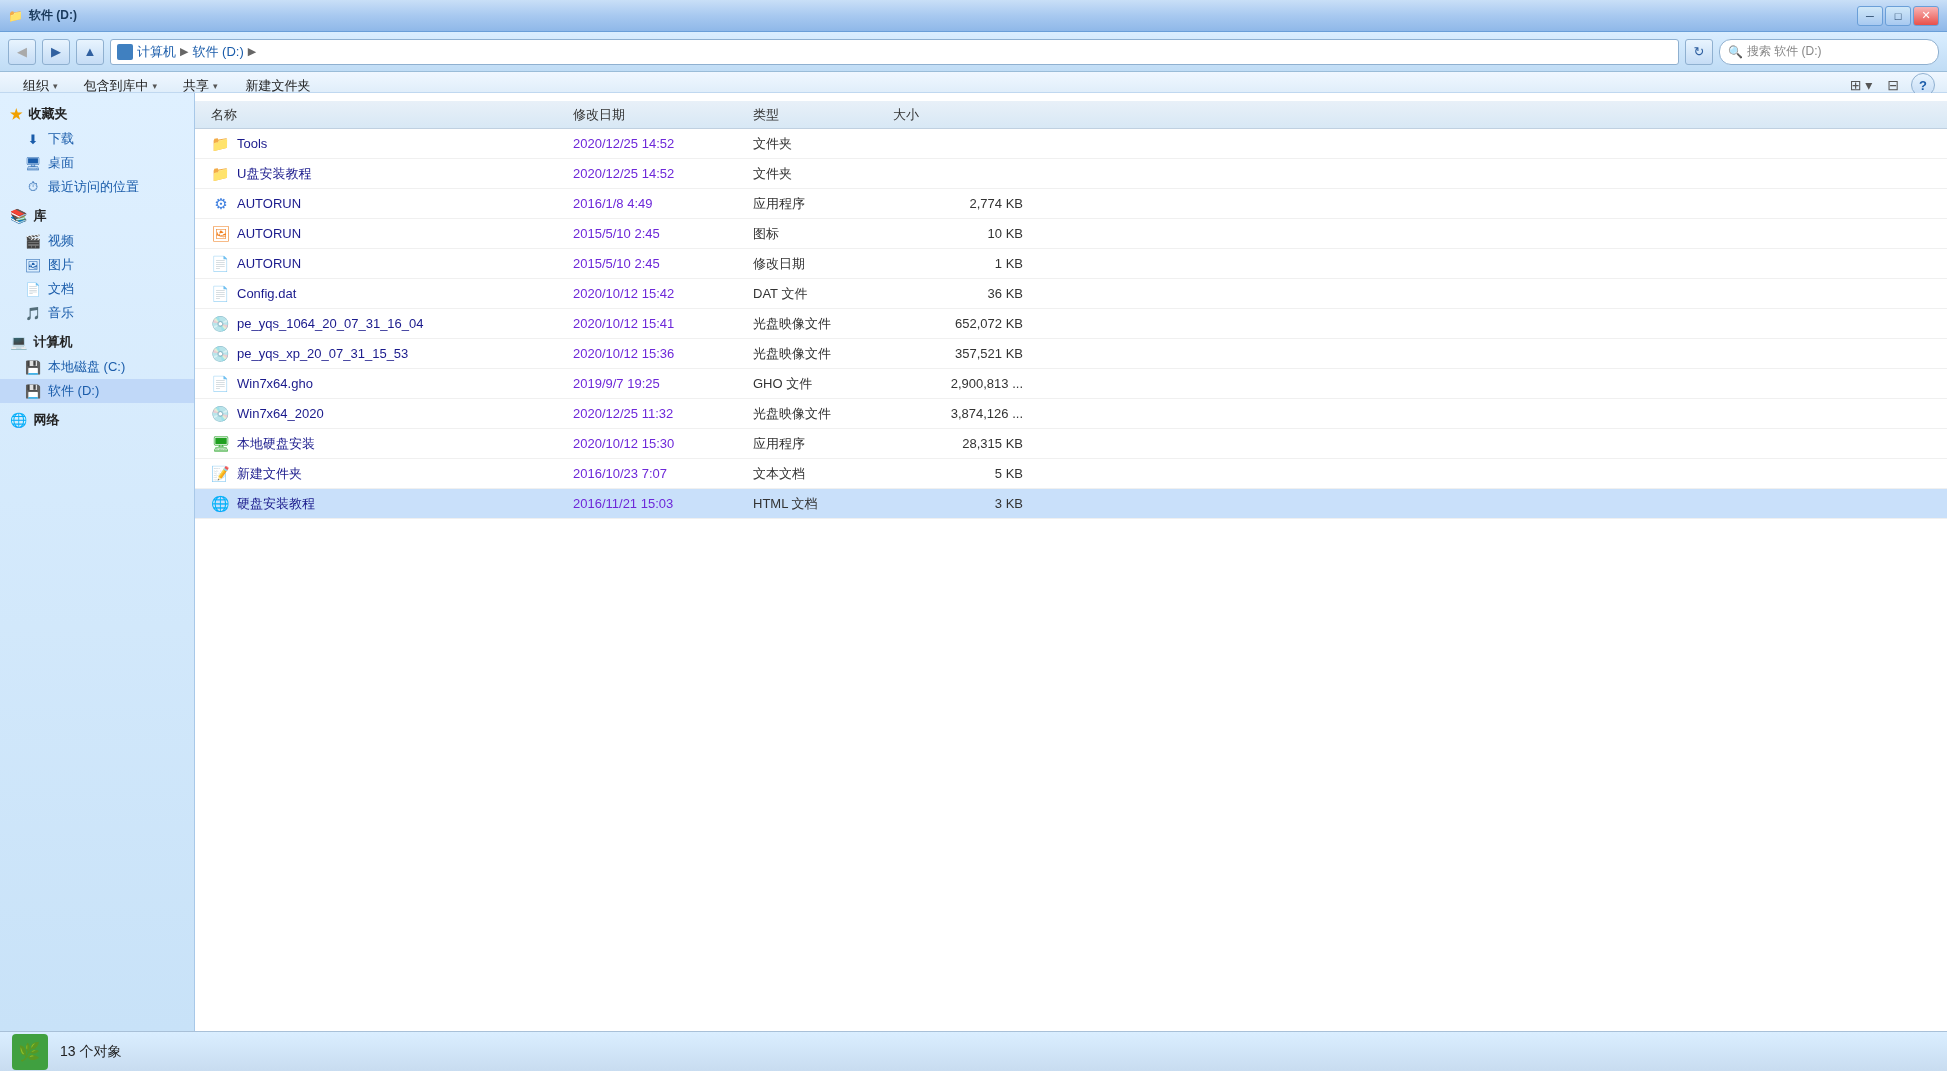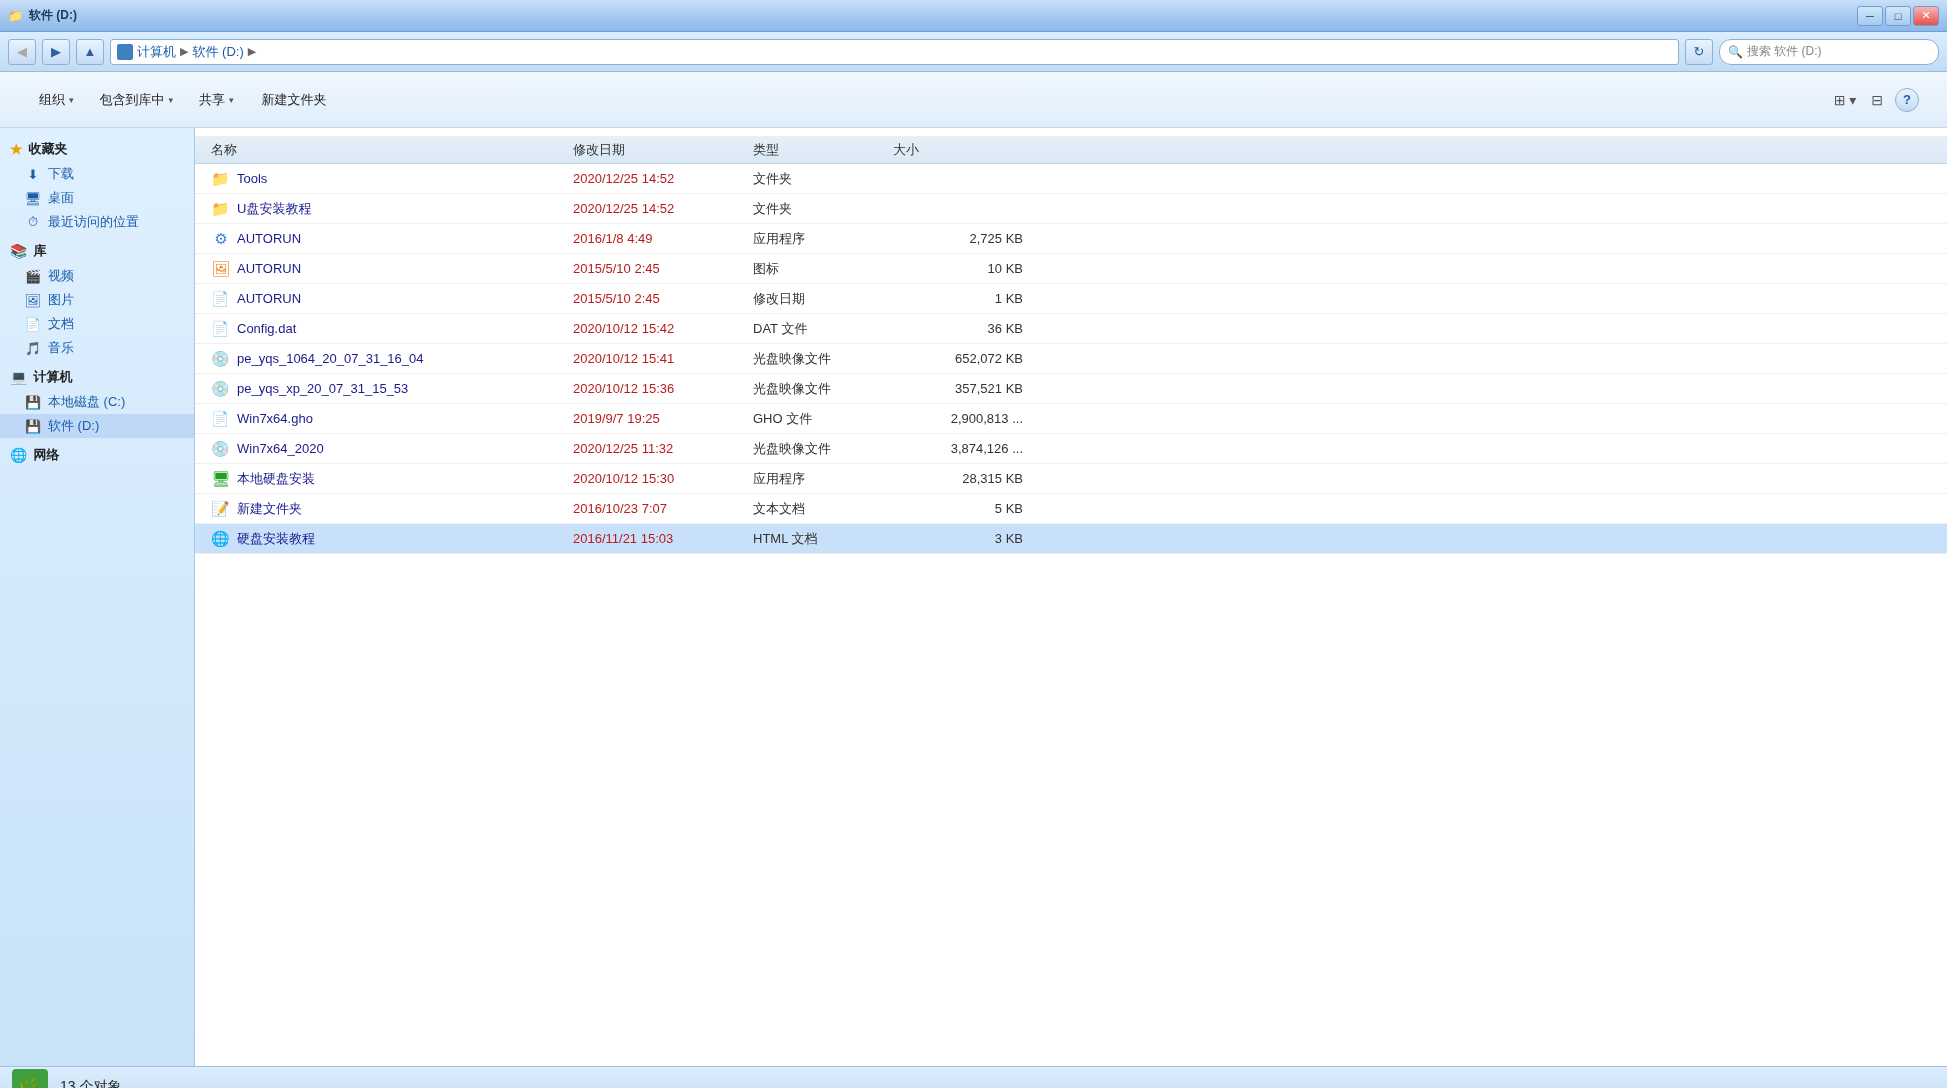--- a/index.html
+++ b/index.html
@@ -123,24 +123,24 @@
       align-items: center;
       padding: 0 8px;
       gap: 4px;
       color: #888;
       font-size: 12px;
     }
 
     
     .toolbar {
       background: linear-gradient(to bottom, #f0f7ff, #e0eefa);
-      height: 56px;
-      display: flex;
-      align-items: center;
-      padding: 0 28px;
+      height: 21px;
+      display: flex;
+      align-items: flex-start;
+      padding: 0 12px;
       gap: 4px;
       border-bottom: 1px solid #c0d8f0;
     }
     .tool-btn {
       height: 28px;
       padding: 0 10px;
       background: transparent;
       border: 1px solid transparent;
       border-radius: 3px;
       display: flex;
@@ -279,21 +279,21 @@
     }
     .file-row.selected { background: #c9e0fa; }
     .file-name {
       flex: 0 0 370px;
       display: flex;
       align-items: center;
       gap: 6px;
       padding-left: 8px;
       color: #1a1a8c;
     }
-    .file-date { flex: 0 0 180px; color: #b91c1c; }
+    .file-date { flex: 0 0 180px; color: #6d28d9; }
     .file-type { flex: 0 0 140px; color: #333; }
     .file-size { flex: 0 0 130px; color: #333; text-align: right; }
 
     
     .file-icon {
       width: 20px;
       height: 20px;
       display: inline-flex;
       align-items: center;
       justify-content: center;
@@ -508,21 +508,21 @@
     <div class="file-type">文件夹</div>
     <div class="file-size"></div>
   </div>
         <div class="file-row">
     <div class="file-name">
       <span class="file-icon icon-exe">⚙</span>
       <span>AUTORUN</span>
     </div>
     <div class="file-date">2016/1/8 4:49</div>
     <div class="file-type">应用程序</div>
-    <div class="file-size">2,725 KB</div>
+    <div class="file-size">2,774 KB</div>
   </div>
         <div class="file-row">
     <div class="file-name">
       <span class="file-icon icon-ico">🖼</span>
       <span>AUTORUN</span>
     </div>
     <div class="file-date">2015/5/10 2:45</div>
     <div class="file-type">图标</div>
     <div class="file-size">10 KB</div>
   </div>

